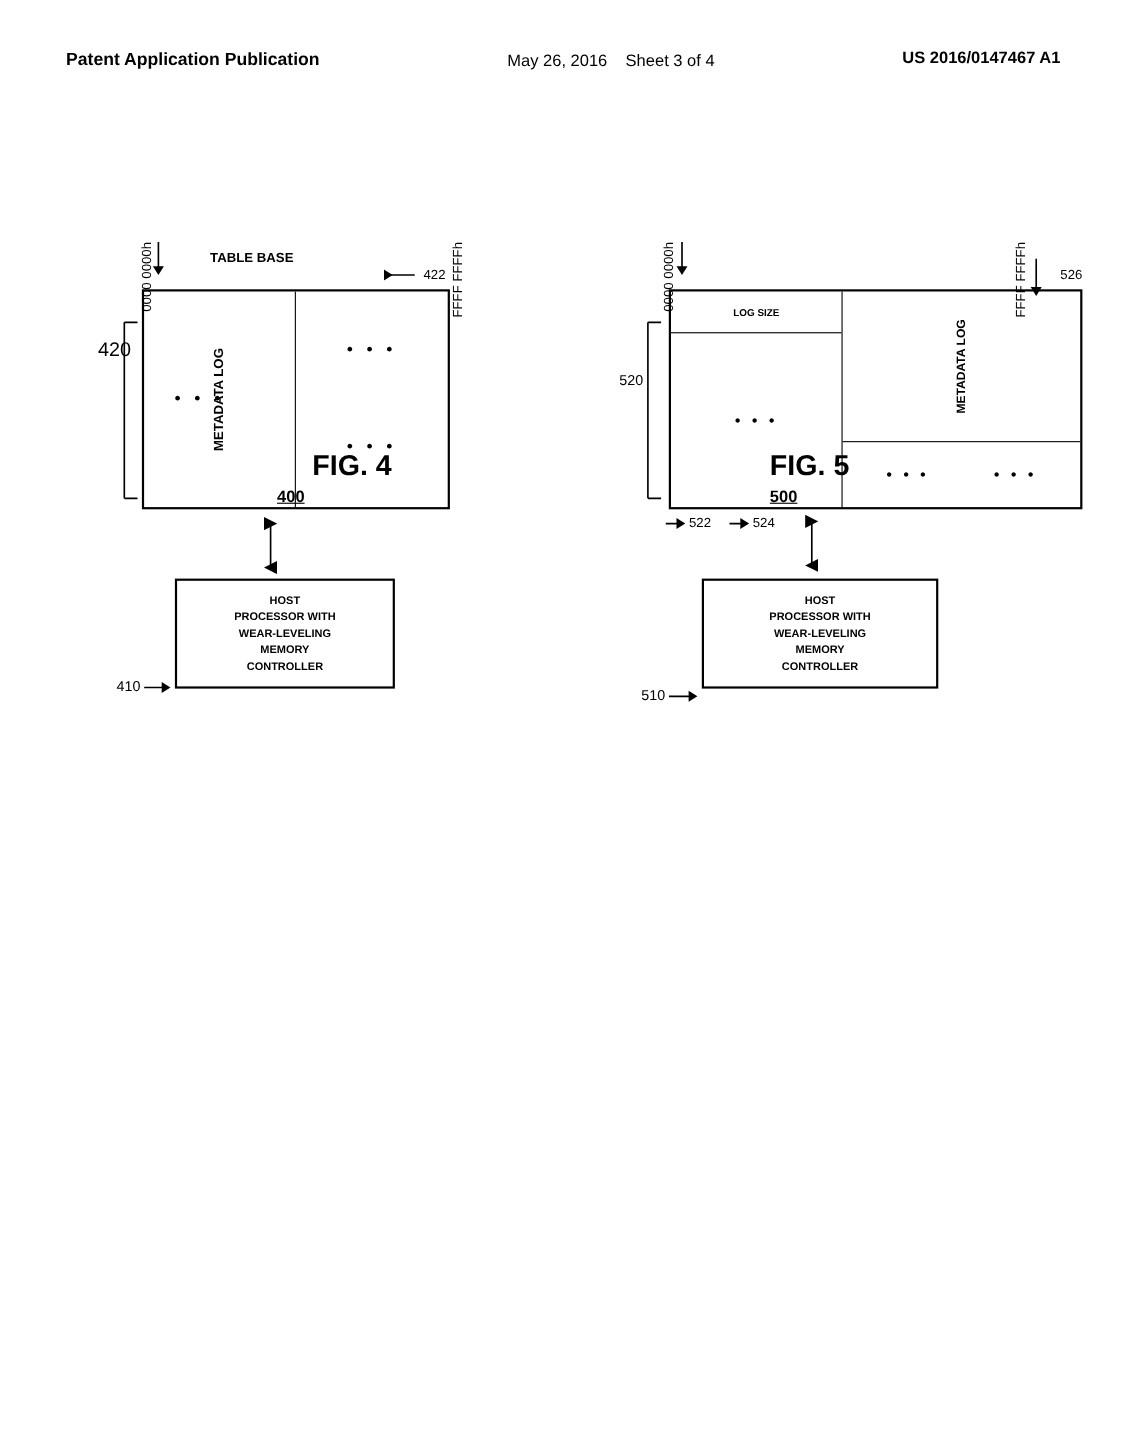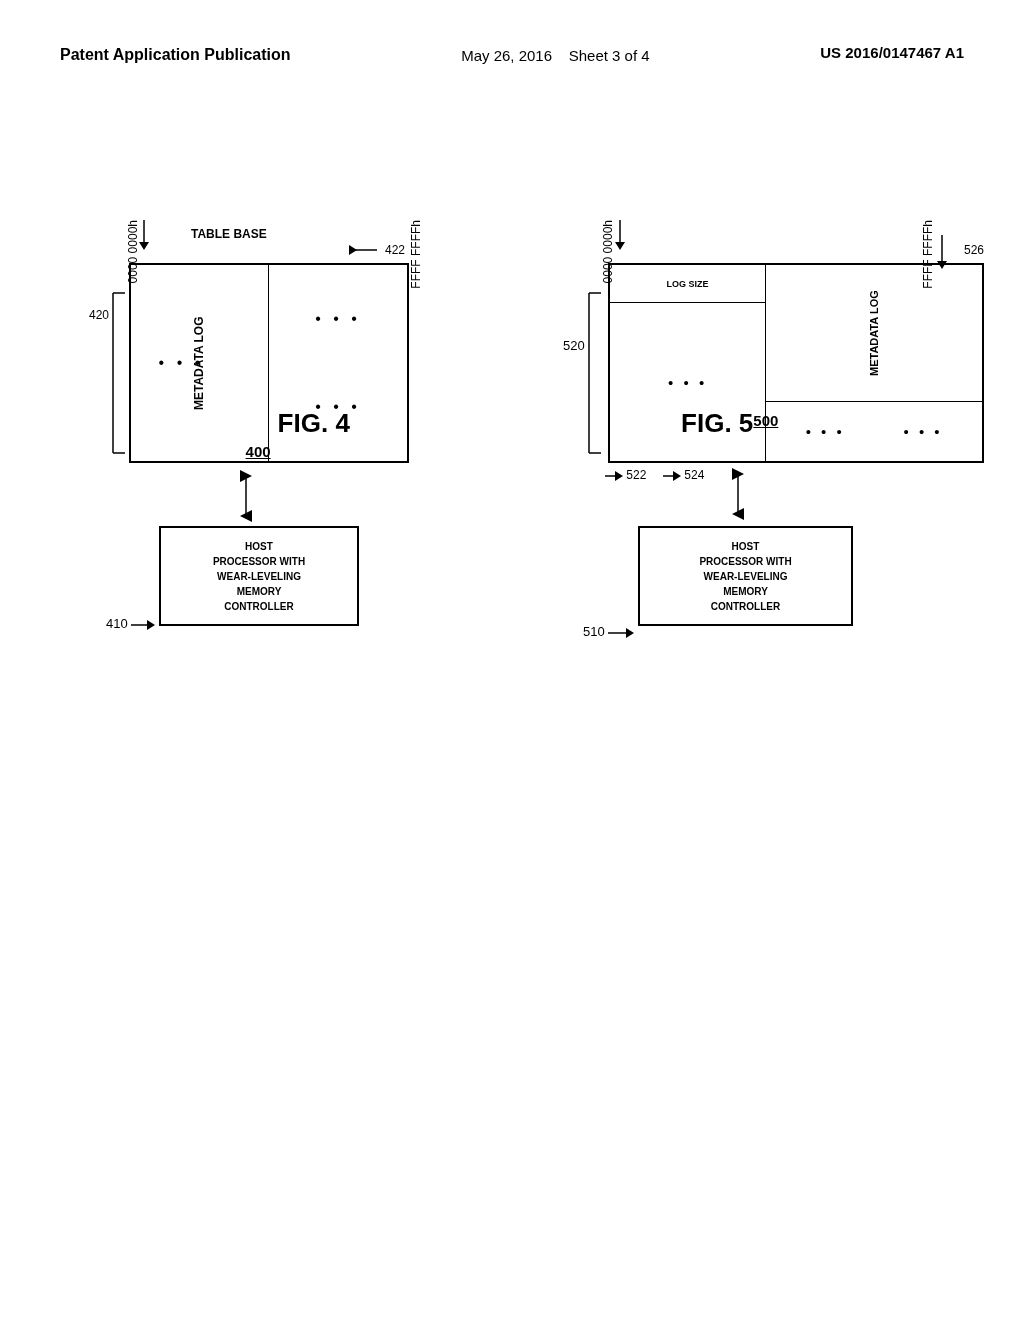--- a/index.html
+++ b/index.html
@@ -88,21 +88,21 @@
   <div class="fig4-content" style="position:relative; width:380px; margin-top:60px;">
 
     <div style="position:absolute; left:55px; top:-28px; font-size:12px; writing-mode:vertical-rl; transform:rotate(180deg); white-space:nowrap;">0000 0000h</div>
     <div style="position:absolute; right:28px; top:-28px; font-size:12px; writing-mode:vertical-rl; transform:rotate(180deg); white-space:nowrap;">FFFF FFFFh</div>
 
     <svg style="position:absolute; left:66px; top:-28px;" width="14" height="30">
       <line x1="7" y1="0" x2="7" y2="26" stroke="black" stroke-width="1.5"></line>
       <polygon points="2,22 7,30 12,22" fill="black"></polygon>
     </svg>
 
-    <div style="position:absolute; left:18px; top:60px; font-size:12px;">420</div>
+    <div style="position:absolute; left:18px; top:60px; font-size:18px;">420</div>
     <svg style="position:absolute; left:34px; top:40px;" width="25" height="170">
       <line x1="20" y1="5" x2="8" y2="5" stroke="black" stroke-width="1.5"></line>
       <line x1="8" y1="5" x2="8" y2="165" stroke="black" stroke-width="1.5"></line>
       <line x1="8" y1="165" x2="20" y2="165" stroke="black" stroke-width="1.5"></line>
     </svg>
 
     <div style="position:absolute; left:58px; top:15px; width:280px; height:200px; border:2px solid #000; display:flex;">
 
       <div style="position:absolute; top:-38px; left:60px; font-size:12px; font-weight:bold; text-align:center; white-space:nowrap;">TABLE BASE</div>
 
@@ -240,20 +240,20 @@
 
 <div class="figures-captions" style="display:flex; justify-content:space-around; padding:20px 80px; margin-top: 120px;">
 
   <div class="fig-caption" style="display:flex; flex-direction:column; align-items:flex-start;">
     <div style="font-size:26px; font-weight:bold; line-height:1.2;margin-left:32px;">
       <span style="font-size:26px; font-weight:bold;">FIG. 4</span>
     </div>
     <div style="font-size:15px; font-weight:bold; text-decoration:underline; margin-top:4px;">400</div>
   </div>
 
-  <div class="fig-caption" style="display:flex; flex-direction:row; align-items:flex-start;">
+  <div class="fig-caption" style="display:flex; flex-direction:column; align-items:flex-start;">
     <div style="font-size:26px; font-weight:bold; line-height:1.2;">
       <span style="font-size:26px; font-weight:bold;">FIG. 5</span>
     </div>
     <div style="font-size:15px; font-weight:bold; text-decoration:underline; margin-top:4px;">500</div>
   </div>
 
 </div>
 
 </body></html>

